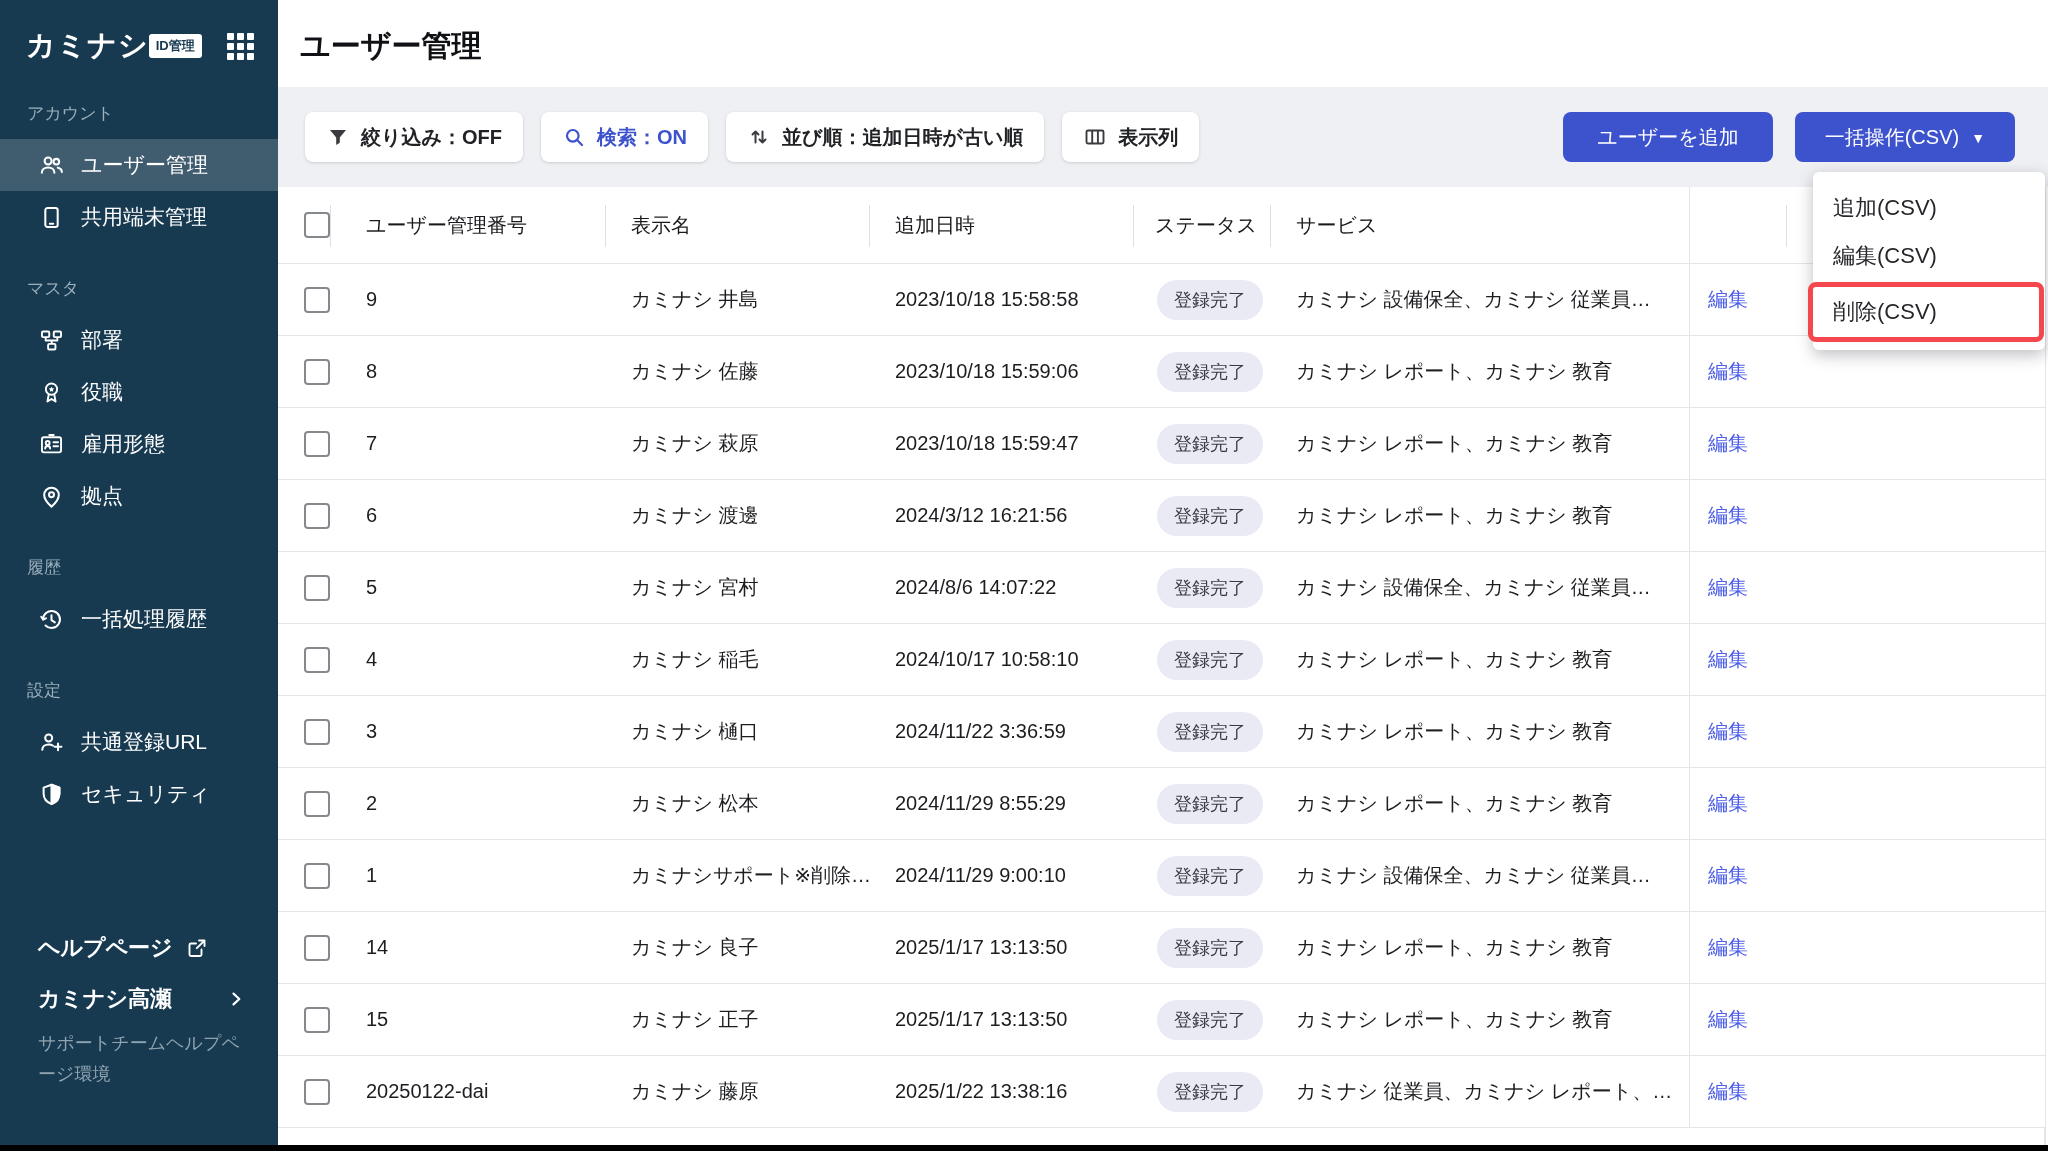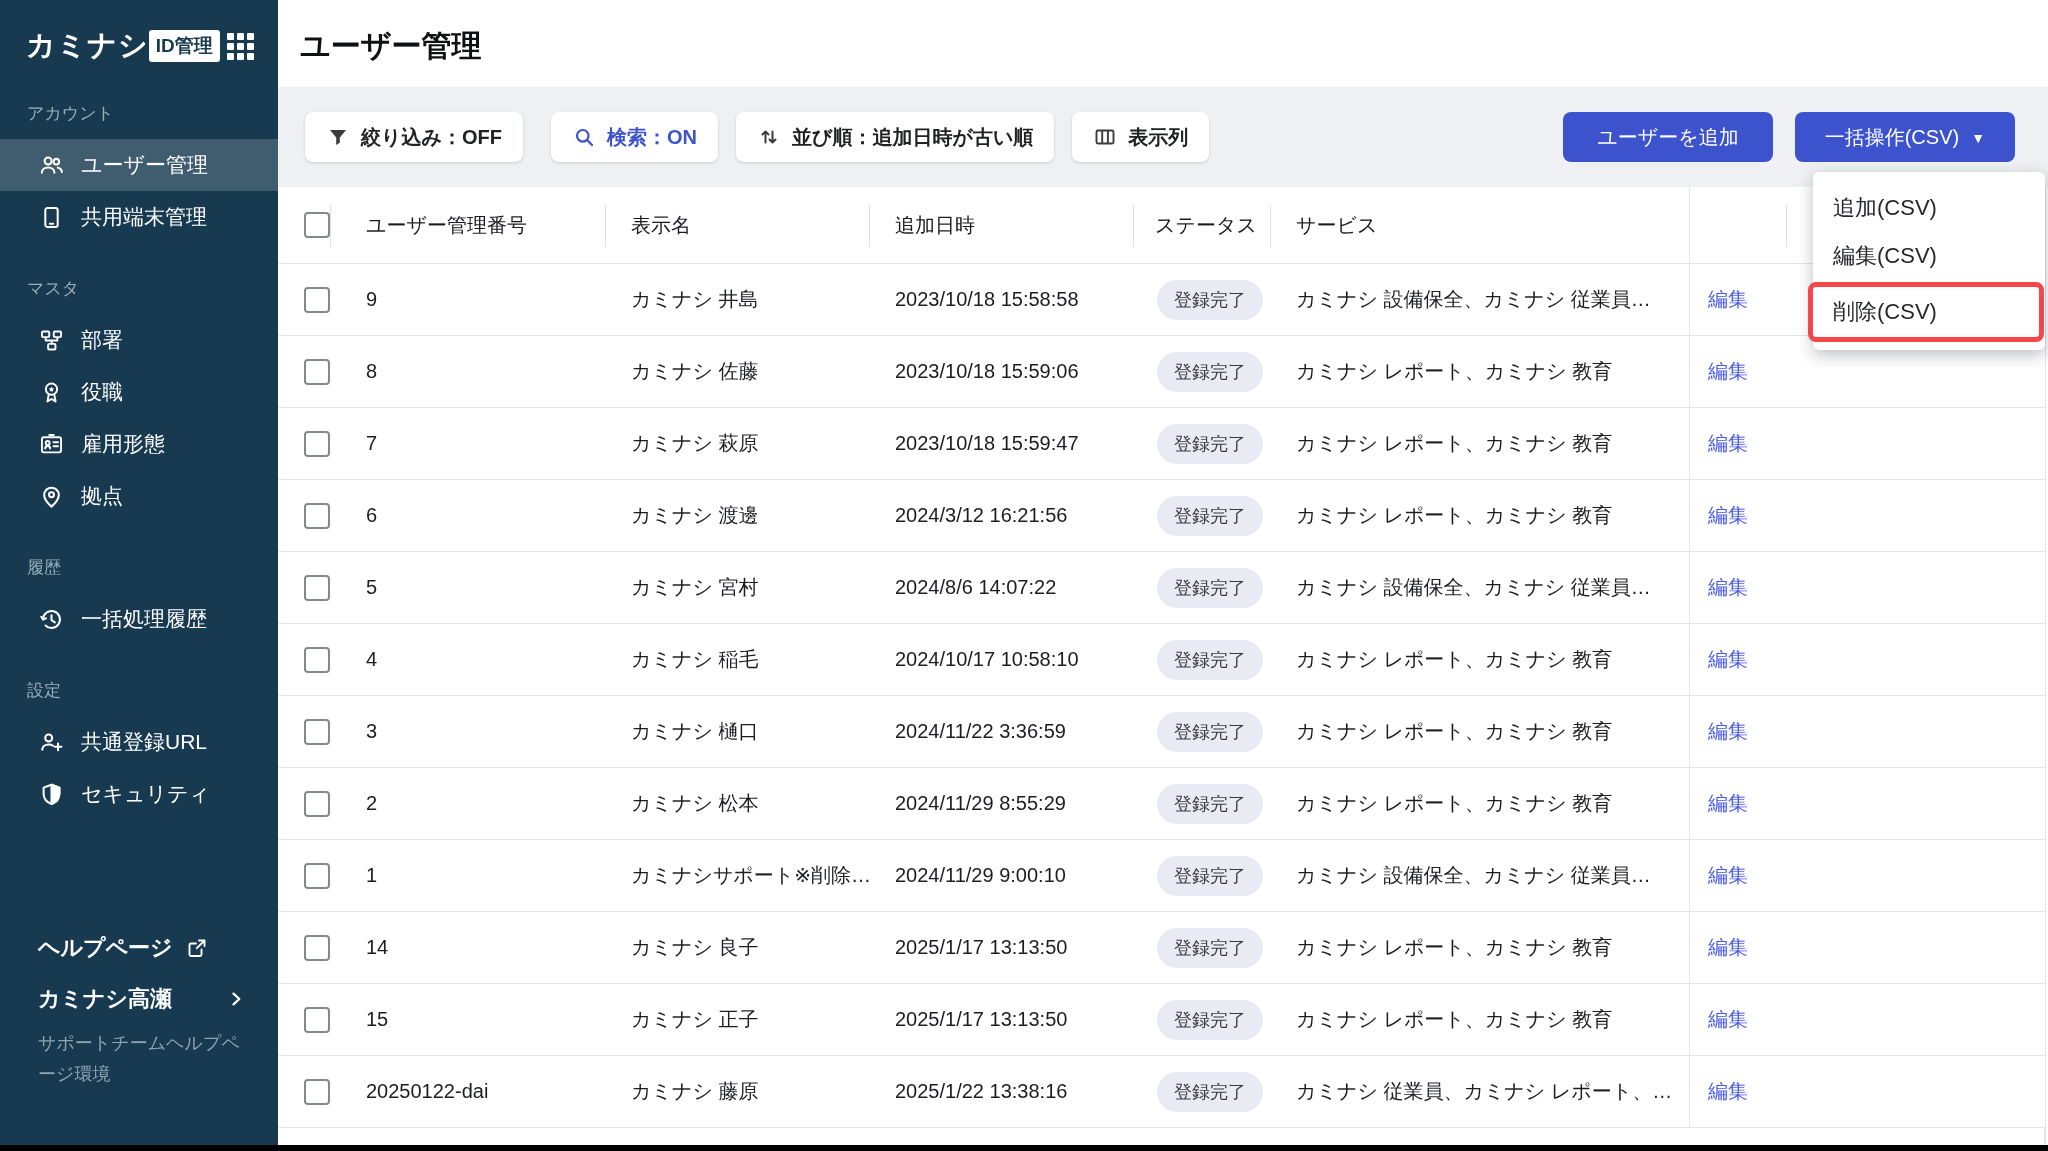--- a/index.html
+++ b/index.html
@@ -3,41 +3,41 @@
 <meta charset="utf-8">
 <style>
   * { margin:0; padding:0; box-sizing:border-box; }
   html,body { width:2048px; height:1151px; overflow:hidden; font-family:"Liberation Sans","DejaVu Sans",sans-serif; background:#fff; color:#1c1d20; }
   .root { position:relative; width:1688px; height:1151px; }
 
   
   .sidebar { position:absolute; left:0; top:0; width:278px; height:1151px; background:#173a51; color:#fff; }
   .logo-row { display:flex; align-items:center; padding:26px 24px 0 26px; }
   .logo-text { font-size:29px; font-weight:bold; letter-spacing:1px; }
-  .logo-badge { background:#fff; color:#173a51; font-size:19px; font-weight:bold; padding:3px 7px; border-radius:3px; }
+  .logo-badge { background:#fff; color:#173a51; font-size:13px; font-weight:bold; padding:3px 7px; border-radius:3px; }
   .apps-grid { margin-left:auto; display:grid; grid-template-columns:repeat(3,7px); grid-template-rows:repeat(3,7px); gap:3px; cursor:pointer; }
   .apps-grid i { background:#fff; border-radius:1px; }
   .nav { margin-top:36px; }
   .sec-label { color:#9cb0bc; font-size:17px; padding:0 0 14px 27px; }
   .nav-item { display:flex; align-items:center; gap:16px; height:52px; padding-left:38px; font-size:21px; cursor:pointer; }
   .nav-item.active { background:rgba(255,255,255,0.18); }
   .nav-item svg { flex:0 0 auto; }
   .nav-gap { height:34px; }
   .side-footer { position:absolute; left:0; top:928px; width:278px; padding-left:38px; }
   .help-row { display:flex; align-items:center; gap:12px; font-size:22px; font-weight:bold; height:40px; cursor:pointer; }
   .account-row { display:flex; align-items:center; justify-content:space-between; padding-right:32px; font-size:22px; font-weight:bold; height:46px; margin-top:8px; cursor:pointer; }
   .env-text { color:#8fa3b0; font-size:18px; line-height:1.7; margin-top:6px; width:210px; }
 
   
   .main { position:absolute; left:278px; top:0; width:1770px; height:1151px; }
   .title-bar { height:87px; background:#fff; padding:26px 0 0 22px; }
   .page-title { font-size:30px; font-weight:bold; color:#101114; }
   .toolbar { position:relative; height:100px; background:#eef0f3; display:flex; align-items:center; padding:0 33px 0 27px; }
   .tbtn { display:flex; align-items:center; gap:11px; height:50px; background:#fff; border:none; border-radius:8px; padding:0 21px; font-size:20px; color:#212225; box-shadow:0 1px 3px rgba(40,44,60,0.18); cursor:pointer; white-space:nowrap; margin-right:18px; font-family:inherit;font-weight:bold; }
-  .tbtn.search-on { color:#3d53ce;margin-left:10px; }
+  .tbtn.search-on { color:#3d53ce; }
   .right-group { margin-left:auto; display:flex; align-items:center; }
   .bluebtn { height:50px; border:none; border-radius:8px; background:#3d53ce; color:#fff; font-size:20px; padding:16px 30px; cursor:pointer; font-family:inherit; display:flex; align-items:center; gap:12px; }
   .bluebtn.add { margin-right:22px; padding:0 34px; }
   .caret { font-size:14px; transform:translateY(1px); }
 
   
   .dropdown { position:absolute; right:3px; top:85px; width:232px; background:#fff; border-radius:6px; box-shadow:0 5px 16px rgba(20,24,40,0.28); padding:12px 0 8px; z-index:20; }
   .dd-item { height:48px; line-height:48px; padding-left:20px; font-size:22px; color:#26272b; cursor:pointer; white-space:nowrap; }
   .red-highlight { border:5px solid #f4474d; border-radius:8px; margin:2px 1px 0 -5px; }
   .red-highlight .dd-item { height:50px; line-height:50px; }

